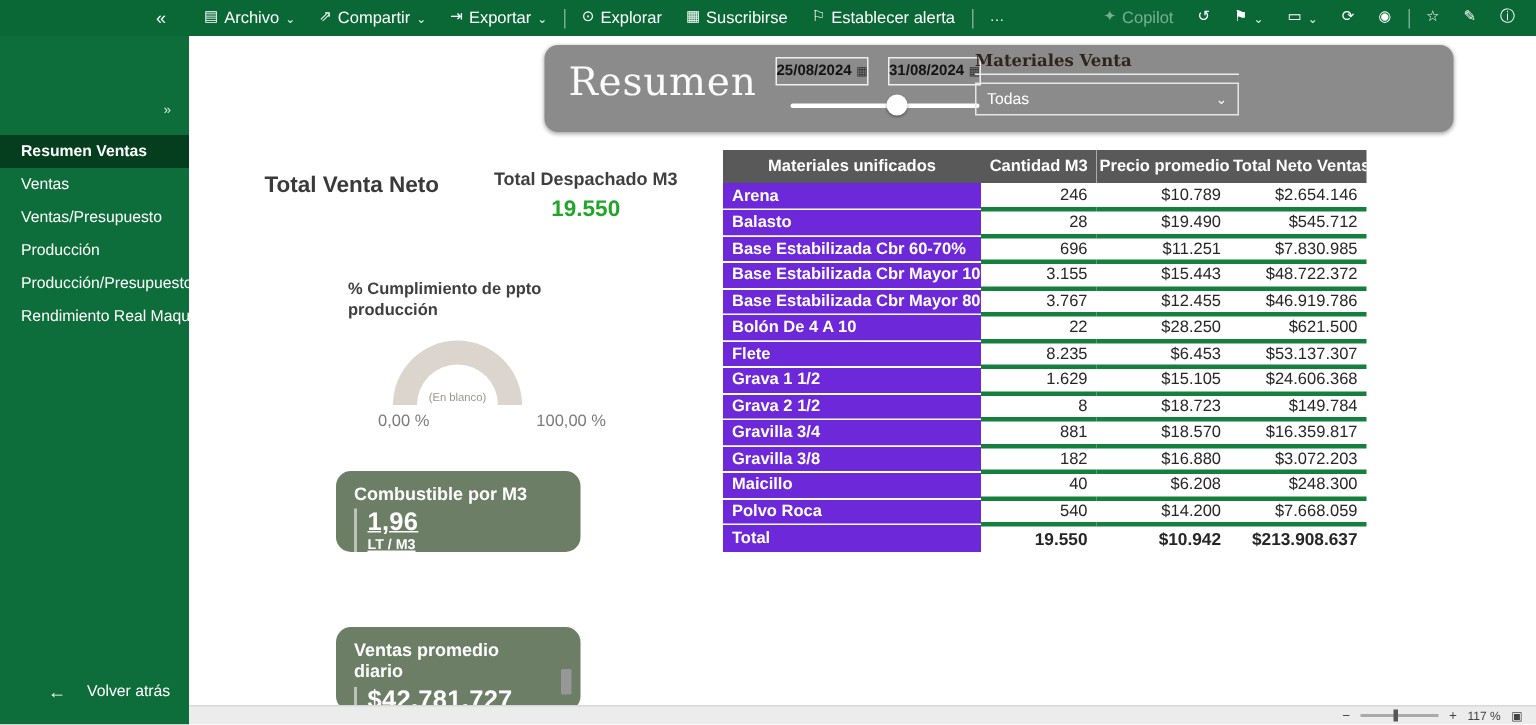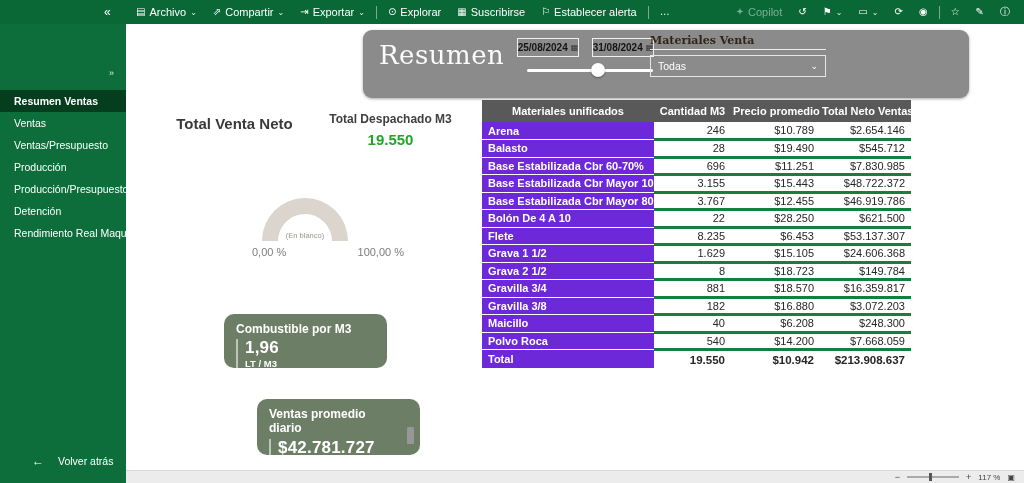--- a/index.html
+++ b/index.html
@@ -23,21 +23,21 @@
   .side-nav { position:absolute; top:66px; left:0; right:0; }
   .side-item { height:22px; line-height:22px; padding-left:14px; font-size:10.5px; cursor:pointer; white-space:nowrap; overflow:hidden; }
   .side-item.active { background:#053e1e; font-weight:bold; }
   .side-back { position:absolute; bottom:12px; left:0; right:0; height:20px; display:flex; align-items:center; font-size:10.5px; cursor:pointer; }
   .side-back .arr { margin-left:32px; margin-right:14px; font-size:12px; }
 
   
   .main { position:absolute; left:126px; top:24px; width:898px; height:446px; background:#fff; }
 
   
-  .panel { position:absolute; left:237px; top:6px; width:606px; height:68px; background:#8b8b8b; border-radius:9px; box-shadow:0 1px 3px rgba(0,0,0,.35); }
+  .panel { position:absolute; left:237px; top:6px; width:606px; height:58px; background:#8b8b8b; border-radius:9px; box-shadow:0 1px 3px rgba(0,0,0,.35); }
   .panel-title { position:absolute; left:16px; top:10px; font-family:"DejaVu Serif","Liberation Serif",serif; font-size:26px; color:#fbfbfb; letter-spacing:.5px; }
   .flt-group { position:absolute; top:4px; }
   .flt-periodo { left:140px; width:228px; }
   .flt-materiales { position:absolute; top:4px; left:287px; width:176px; }
   .flt-label { display:block; font-family:"DejaVu Serif","Liberation Serif",serif; font-weight:bold; font-size:11px; color:#2f2518; border-bottom:1px solid #ececec; padding-bottom:2px; }
   .date-row { display:flex; gap:13px; margin:4px 0 0 14px; }
   .date-box { width:62px; height:19px; border:1px solid #efefef; display:flex; align-items:center; justify-content:center; gap:3px; font-size:10px; font-weight:bold; color:#141414; cursor:pointer; }
   .date-cal { font-size:8px; color:#333; }
   .slider { position:relative; margin:6px 0 0 24px; width:126px; height:14px; cursor:pointer; }
   .slider .track { position:absolute; top:6px; left:0; right:0; height:3px; background:#fff; border-radius:2px; }
@@ -56,24 +56,24 @@
   .gauge-title { font-size:11px; font-weight:bold; color:#3f3f3f; line-height:1.3; width:135px; margin-left:6px; }
   .gauge-viz { position:relative; margin:12px 0 0 36px; width:86px; height:43px; }
   .arc { position:absolute; inset:0; background:#dbd5cd; border-radius:86px 86px 0 0; }
   .arc-hole { position:absolute; left:16px; top:16px; width:54px; height:27px; background:#fff; border-radius:54px 54px 0 0; }
   .gauge-blank { position:absolute; left:-20px; right:-20px; bottom:1px; text-align:center; font-size:7.5px; color:#9a948c; z-index:2; }
   .gauge-labels { display:flex; justify-content:space-between; margin:5px 0 0 26px; width:152px; font-size:11px; color:#7c7c7c; }
 
   
   .card { position:absolute; left:98px; width:163px; background:#6d7e66; border-radius:10px; color:#fff; padding:8px 12px 7px 12px; }
   .card-1 { top:290px; height:54px; }
-  .card-2 { top:375px; height:56px;margin-left:33px; }
+  .card-2 { top:394px; height:56px; }
   .card-title { font-size:12px; font-weight:bold; line-height:1.2; }
   .card-2 .card-title { width:110px; }
-  .card-valwrap { border-left:2px solid rgba(255,255,255,.55); padding-left:7px; margin-top:3px; }
+  .card-valwrap { border-left:2px solid rgba(255,255,255,.55); padding-left:7px; margin-top:3px;text-decoration:underline; }
   .card-val { font-size:17px; font-weight:bold; letter-spacing:.2px; line-height:1.1; }
   .card-unit { font-size:9.5px; font-weight:bold; }
   .card-scroll { position:absolute; right:6px; bottom:11px; width:7px; height:17px; background:#979797; border-radius:1px; cursor:pointer; }
 
   
   .tbl { position:absolute; left:356px; top:76px; width:429px; border-collapse:collapse; table-layout:fixed; }
   .tbl th { background:#595959; color:#fff; font-weight:bold; font-size:11px; height:22px; text-align:center; white-space:nowrap; overflow:hidden; padding:0 2px; }
   .tbl td { height:17.5px; font-size:11px; white-space:nowrap; overflow:hidden; }
   .tbl td.name { background:#6d28d9; color:#fff; font-weight:bold; padding-left:6px; border-bottom:1px solid #fff;margin-left:32px; }
   .tbl td.num { background:#fff; color:#262626; text-align:right; padding-right:6px; border-bottom:3px solid #15803d; }
@@ -164,21 +164,20 @@
 </div>
 
 <div class="sidebar">
   <div class="side-collapse">»</div>
   <div class="side-nav">
       <div class="side-item active">Resumen Ventas</div>
       <div class="side-item">Ventas</div>
       <div class="side-item">Ventas/Presupuesto</div>
       <div class="side-item">Producción</div>
       <div class="side-item">Producción/Presupuesto</div>
-      <div class="side-item">Detención</div>
       <div class="side-item">Rendimiento Real Maquin...</div>
     </div>
   <div class="side-back">
     <span class="arr">←</span>
     <span>Volver atrás</span>
   </div>
 </div>
 
 <div class="main">
 
@@ -211,20 +210,21 @@
     </div>
   </div>
 
   <div class="kpi-tvn">Total Venta Neto</div>
   <div class="kpi-td">
     <div class="kpi-td-label">Total Despachado M3</div>
     <div class="kpi-td-value">19.550</div>
   </div>
 
   <div class="gauge">
+    <div class="gauge-title">% Cumplimiento de ppto producción</div>
     <div class="gauge-viz">
       <div class="arc"></div>
       <div class="arc-hole"></div>
       <div class="gauge-blank">(En blanco)</div>
     </div>
     <div class="gauge-labels">
       <span>0,00 %</span>
       <span>100,00 %</span>
     </div>
   </div>

